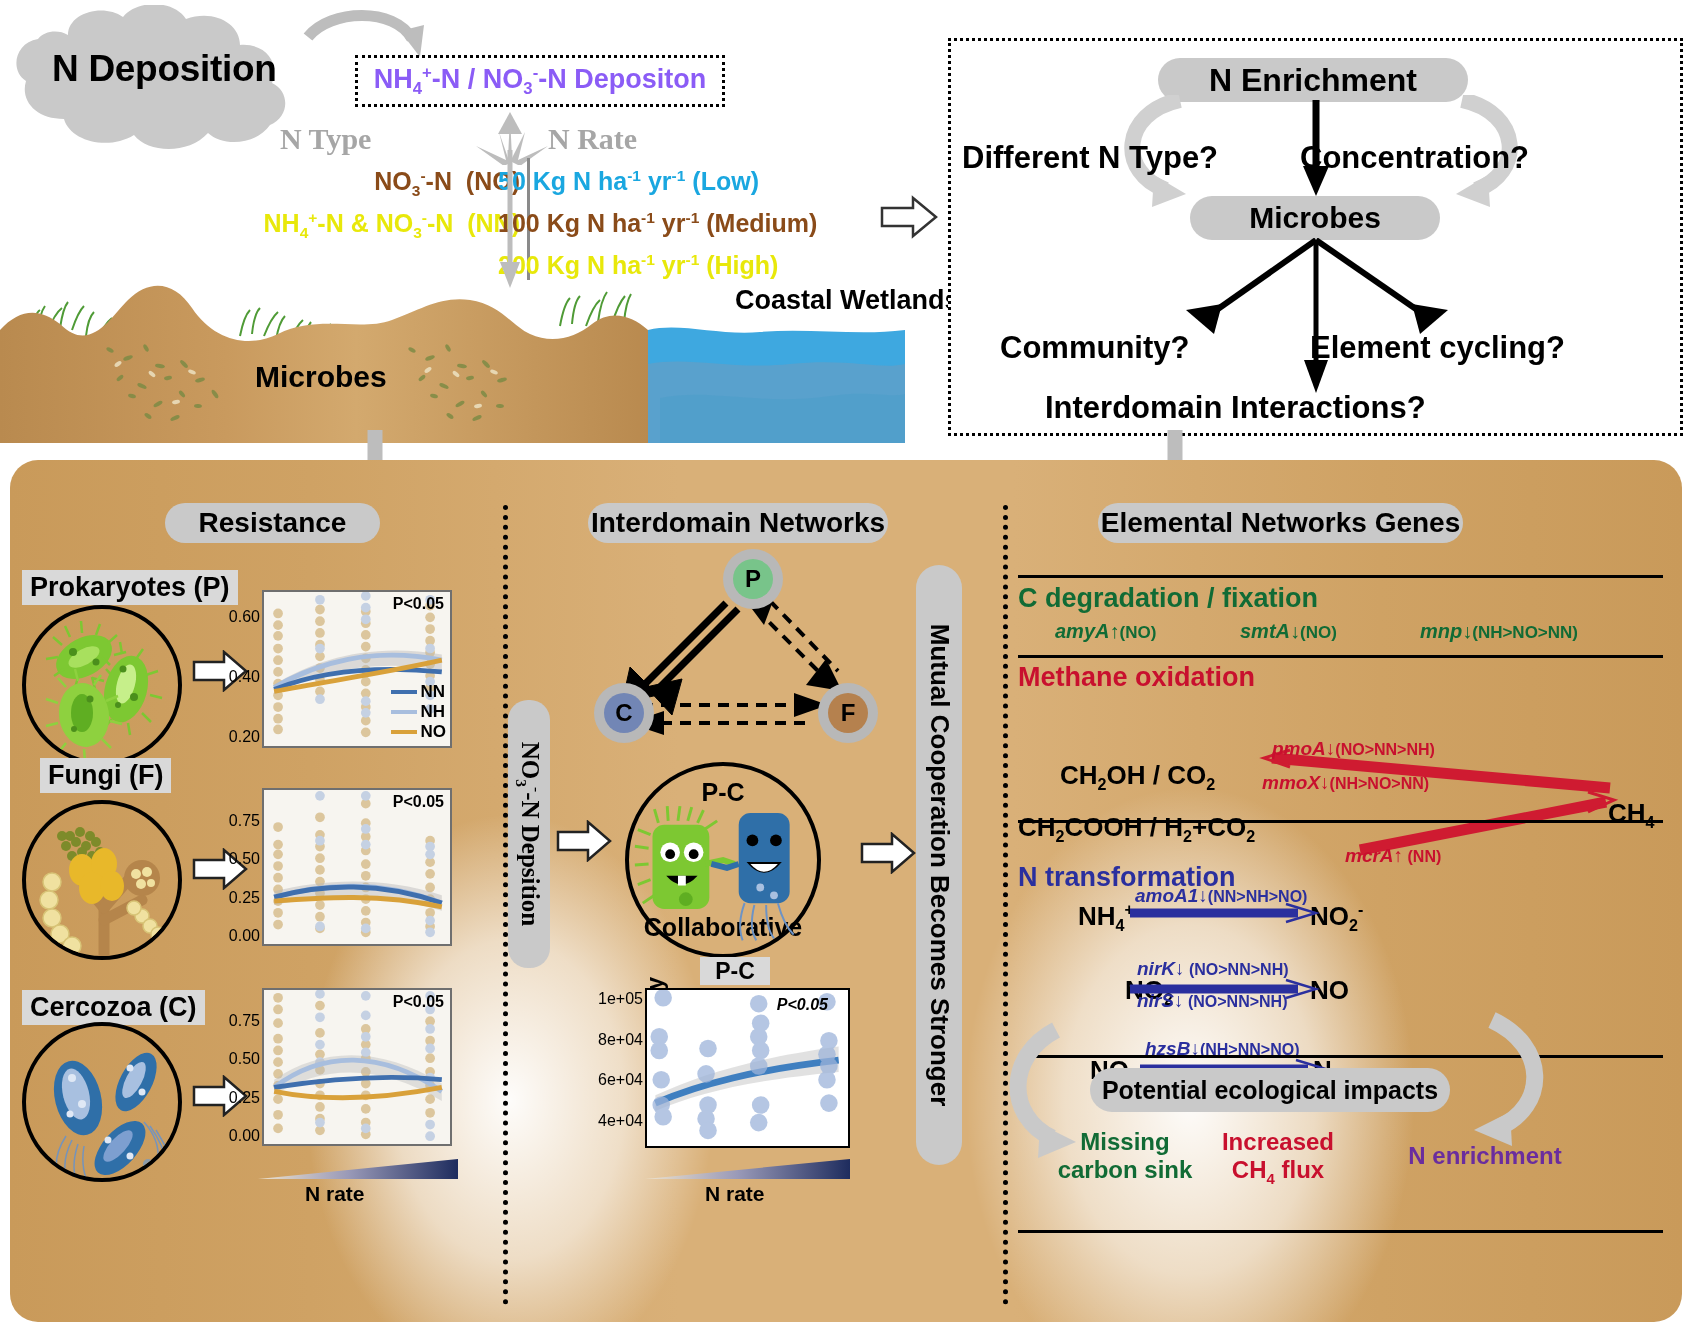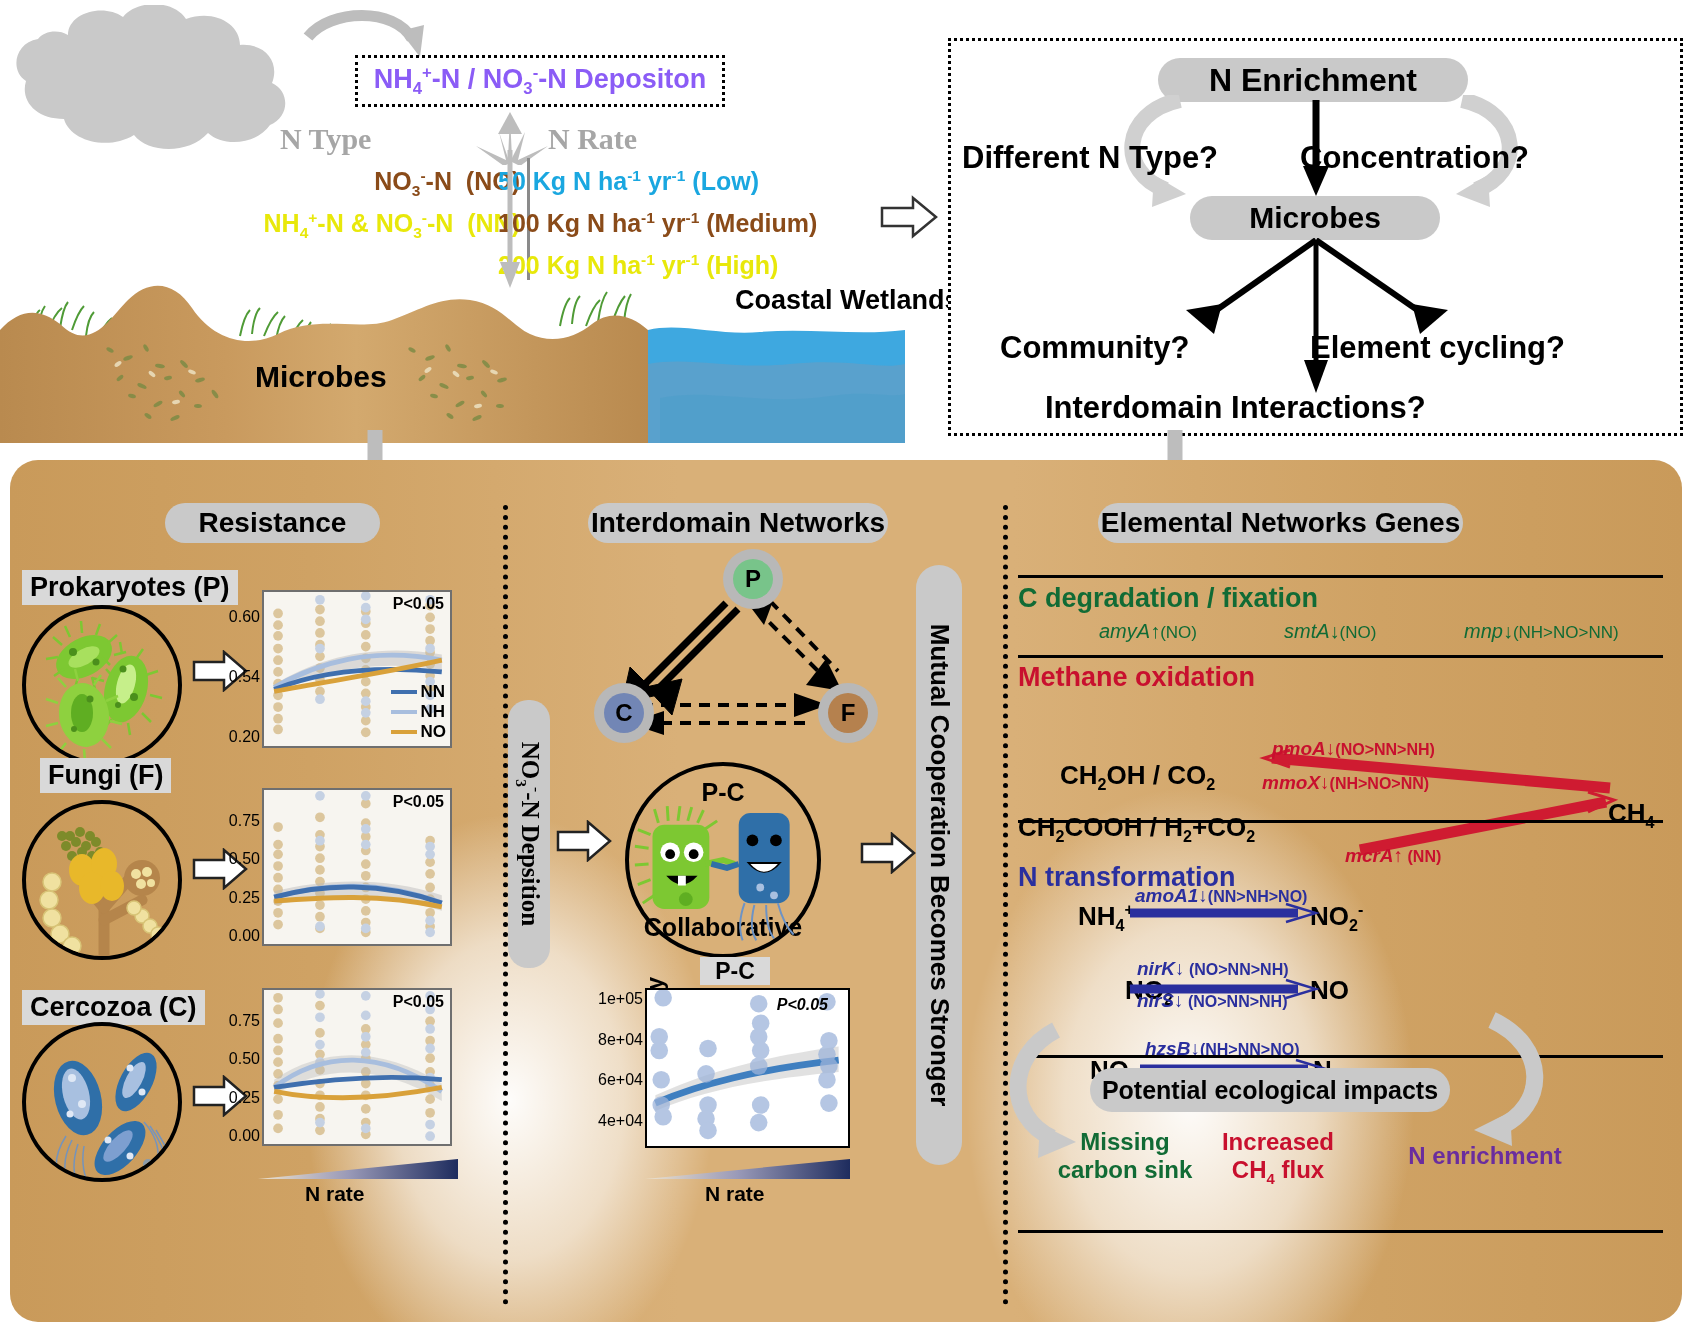--- a/index.html
+++ b/index.html
@@ -162,22 +162,22 @@
 
   
   .hr-black { position:absolute; height:3px; background:#000; }
   #hr1 { left:1018px; top:575px; width:645px; }
   #hr2 { left:1018px; top:655px; width:645px; }
   #hr3 { left:1018px; top:820px; width:645px; }
   #hr4 { left:1018px; top:1055px; width:645px; }
   #hr5 { left:1018px; top:1230px; width:645px; }
 
   #hdr-c { left:1018px; top:583px; font-size:27px; font-weight:bold; color:#116b35; }
-  .gene-green { position:absolute; font-size:20px; font-weight:normal; color:#116b35;
-     font-style:italic; white-space:nowrap;margin-left:44px; }
+  .gene-green { position:absolute; font-size:20px; font-weight:bold; color:#116b35;
+     font-style:italic; white-space:nowrap; }
   .gene-green .cond { font-style:normal; font-size:17px; }
   #g-amya { left:1055px; top:620px; }
   #g-smta { left:1240px; top:620px; }
   #g-mnp  { left:1420px; top:620px; }
 
   #hdr-m { left:1018px; top:662px; font-size:27px; font-weight:bold; color:#c8102e; }
   #m-left1 { left:1060px; top:760px; font-size:26px; font-weight:bold; white-space:nowrap;}
   #m-left2 { left:1018px; top:812px; font-size:26px; font-weight:bold; white-space:nowrap;}
   #m-ch4   { left:1608px; top:798px; font-size:26px; font-weight:bold; }
   .gene-red { position:absolute; font-size:19px; font-weight:bold; color:#c8102e;
@@ -215,20 +215,21 @@
 </head>
 <body>
 
 <div class="abs" id="cloud-group">
   <svg id="cloud-shape" viewBox="0 0 330 165">
     <path d="M60,30 C60,8 95,-2 115,12 C128,-5 165,-6 178,14 C205,4 232,18 232,40
              C258,38 272,58 264,78 C282,86 282,112 262,120 C248,140 215,142 200,128
              C180,150 140,148 126,130 C100,146 62,136 56,114 C28,114 12,96 18,76
              C2,66 6,38 30,34 C36,26 50,24 60,30 Z" fill="#c9c9c9"></path>
   </svg>
+  <div id="cloud-label">N Deposition</div>
 </div>
 
 <svg class="abs" style="left:300px; top:5px; width:140px; height:70px;">
   <path d="M8,32 C30,4 95,2 112,34" stroke="#bdbdbd" stroke-width="11" fill="none"></path>
   <path d="M100,26 L120,52 L124,20 Z" fill="#bdbdbd"></path>
 </svg>
 
 <div class="abs" id="dep-box">
   <span>NH<sub>4</sub><sup>+</sup>-N / NO<sub>3</sub><sup>-</sup>-N Depositon</span>
 </div>
@@ -475,21 +476,21 @@
     </g>
   </svg>
 </div>
 <svg class="abs" style="left:192px; top:650px; width:58px; height:42px;">
   <path d="M2,12 L32,12 L32,2 L54,21 L32,40 L32,30 L2,30 Z" fill="#fff" stroke="#222" stroke-width="2.5"></path>
 </svg>
 
 <div class="plot-box" id="plot-p">
   <div class="plot-pval">P&lt;0.05</div>
   <div class="ytick" style="top:16%;">0.60</div>
-  <div class="ytick" style="top:55%;">0.54</div>
+  <div class="ytick" style="top:55%;">0.40</div>
   <div class="ytick" style="top:94%;">0.20</div>
   <svg viewBox="0 0 190 158" width="186" height="154">
     <g opacity="0.55">
       <g fill="#c6a15a">
         <circle cx="14" cy="22" r="5"></circle>
           <circle cx="14" cy="34" r="5"></circle>
           <circle cx="14" cy="45" r="5"></circle>
         <circle cx="14" cy="58" r="5"></circle>
           <circle cx="14" cy="70" r="5"></circle>
           <circle cx="14" cy="82" r="5"></circle>

